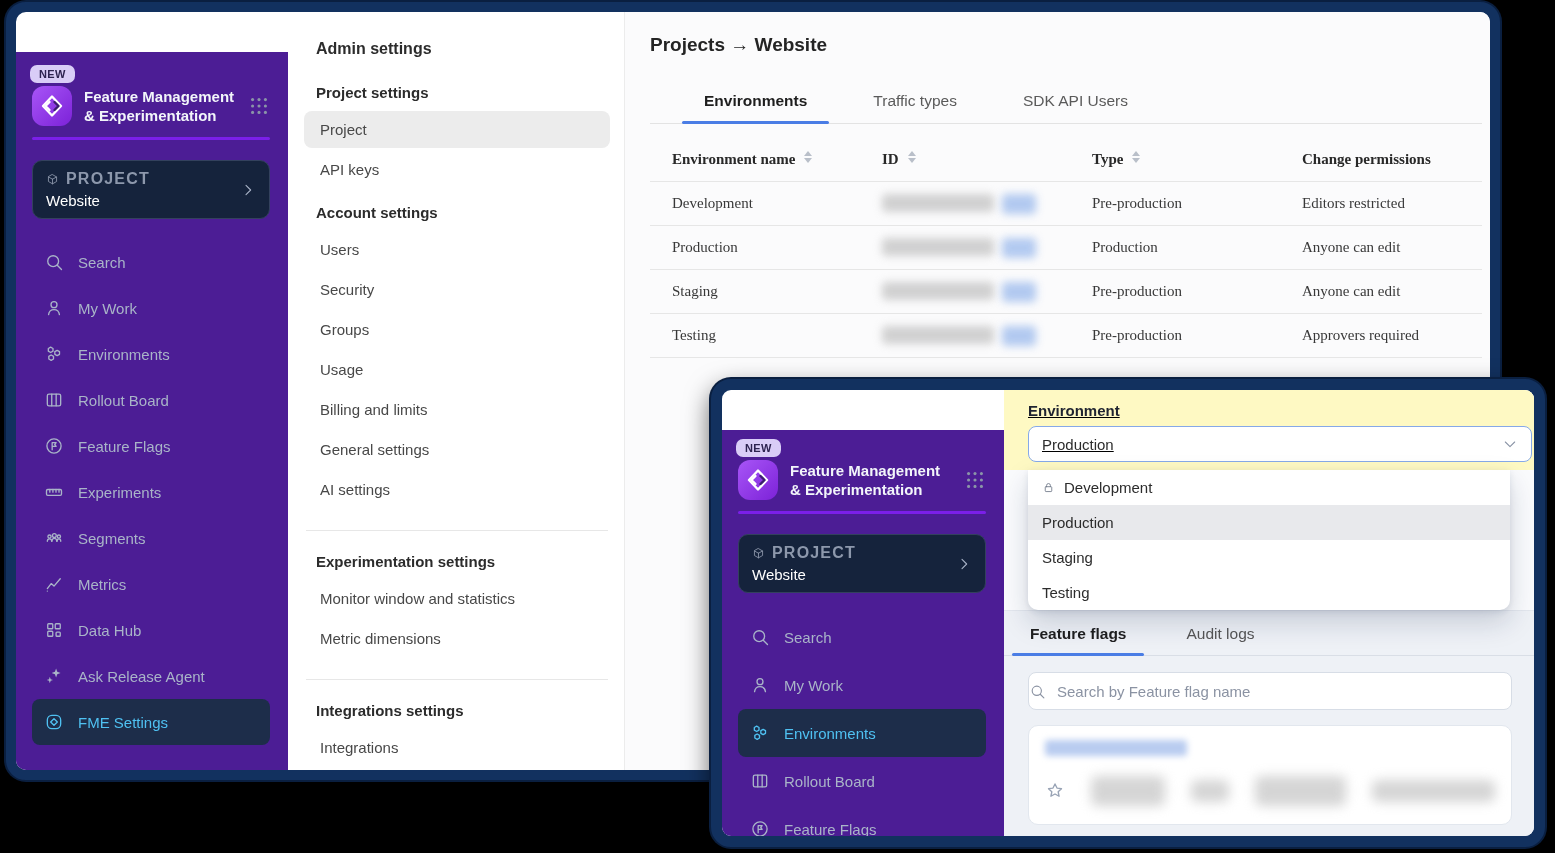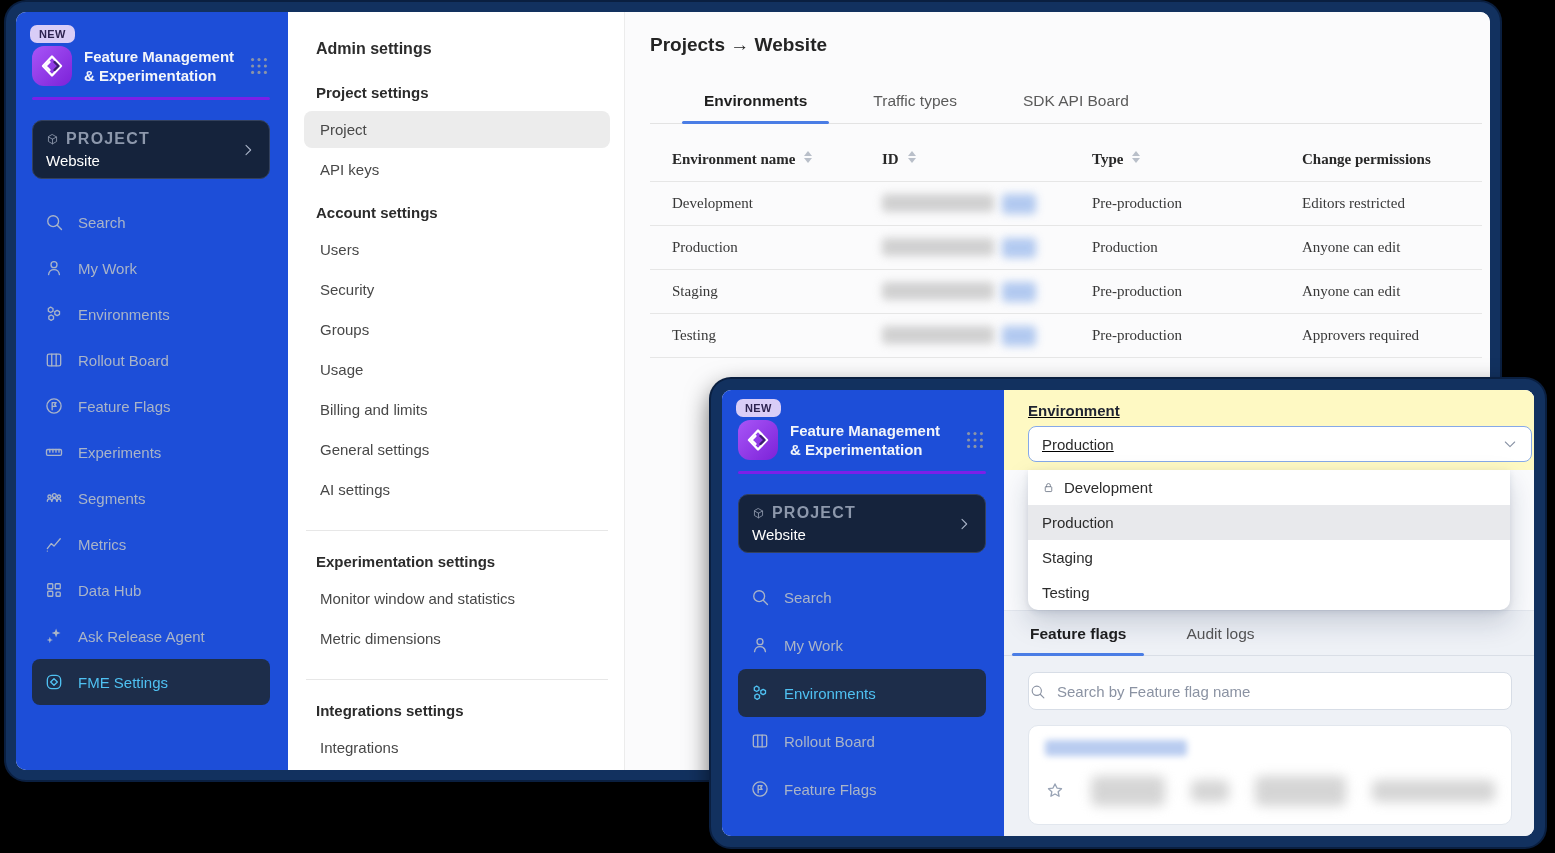--- a/index.html
+++ b/index.html
@@ -10,22 +10,23 @@
   .win{
     position:absolute;display:flex;background:#fff;overflow:hidden;
     border:10px solid #12315f;border-radius:20px;
     box-shadow:0 0 0 2px #0a1f40,0 10px 26px rgba(0,0,0,.65);
   }
   .win.main{left:6px;top:2px;width:1474px;height:758px;}
   .win.overlay{left:711px;top:379px;width:812px;height:446px;border-width:11px;z-index:50;}
 
   
   .sidebar{
-    background:#1d4ed8;color:#a9b4c8;width:272px;flex-shrink:0;box-sizing:border-box;
+    background:#4c1d95;color:#a9b4c8;width:272px;flex-shrink:0;box-sizing:border-box;
     padding:12px 18px 7px 16px;
+    margin-top:40px;
   }
   .overlay .sidebar{width:282px;padding-top:8px;}
   .new-badge{
     display:inline-block;background:#d9cdf7;color:#2d2350;font-size:11px;font-weight:bold;
     padding:3px 9px;border-radius:7px;margin:0 0 3px -2px;letter-spacing:.3px;
   }
   .brand{display:flex;align-items:center;gap:12px;}
   .brand svg.logo{width:40px;height:40px;flex-shrink:0;}
   .brand-title{font-size:15px;font-weight:bold;color:#f2f5fa;line-height:1.28;flex:1;}
   .grid-icon{color:#8a94a8;flex-shrink:0;}
@@ -287,21 +288,21 @@
     <div class="sec-h">Integrations settings</div>
     <div class="admin-item">Integrations</div>
   </div>
 
   <div class="content">
     <div class="crumb">Projects → Website</div>
 
     <div class="tabs">
       <div class="tab active">Environments</div>
       <div class="tab">Traffic types</div>
-      <div class="tab">SDK API Board</div>
+      <div class="tab">SDK API Users</div>
     </div>
 
     <div class="table">
       <div class="trow head">
         <div class="c c1">
           <span>Environment name</span>
           <span class="sort">
               <i class="up"></i>
               <i class="down"></i>
             </span>

